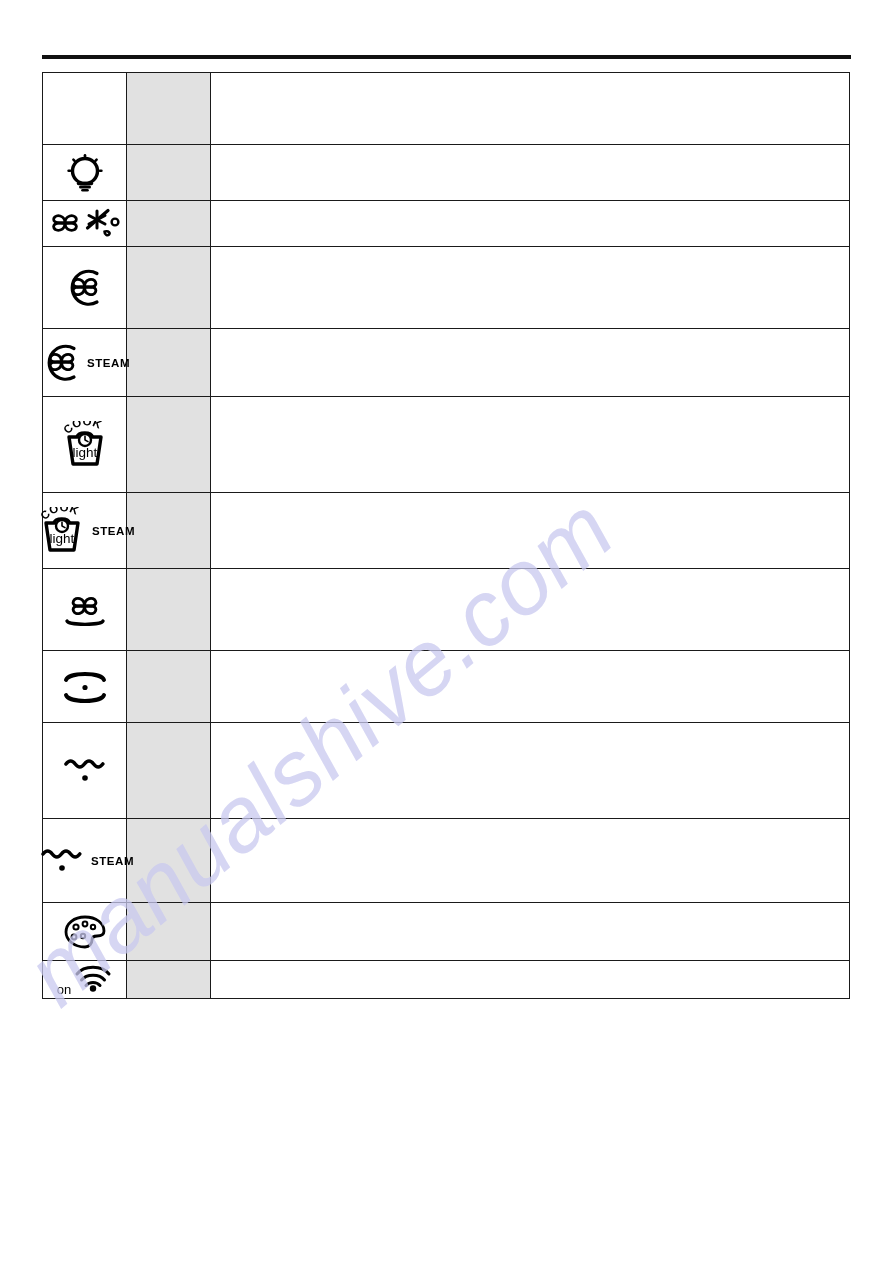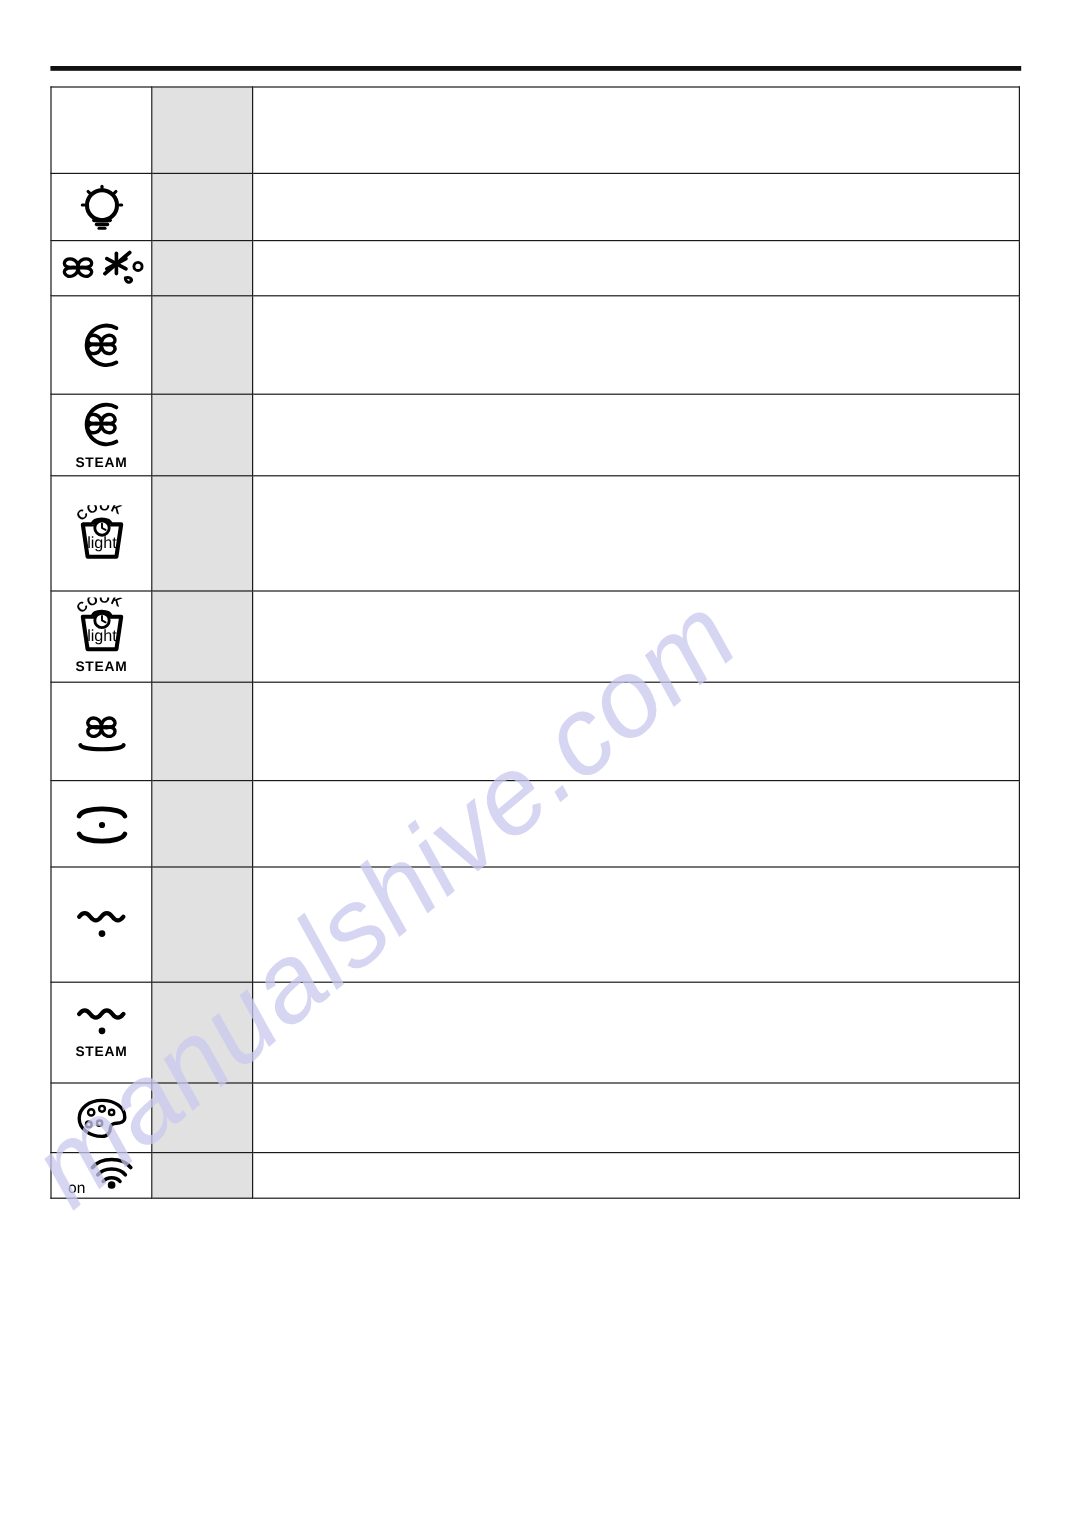--- a/index.html
+++ b/index.html
@@ -75,21 +75,21 @@
   td.cell-desc {
     background: transparent;
     padding: 4px 8px;
     font-size: 12px;
     line-height: 1.35;
   }
 
   
   .icon-wrap {
     display: flex;
-    flex-direction: column;
+    flex-direction: row;
     align-items: center;
     justify-content: center;
     gap: 2px;
   }
   .icon-wrap svg { display: block; }
   .icon-label {
     font-family: "Liberation Sans", sans-serif;
     font-size: 11.5px;
     font-weight: 600;
     letter-spacing: .6px;

